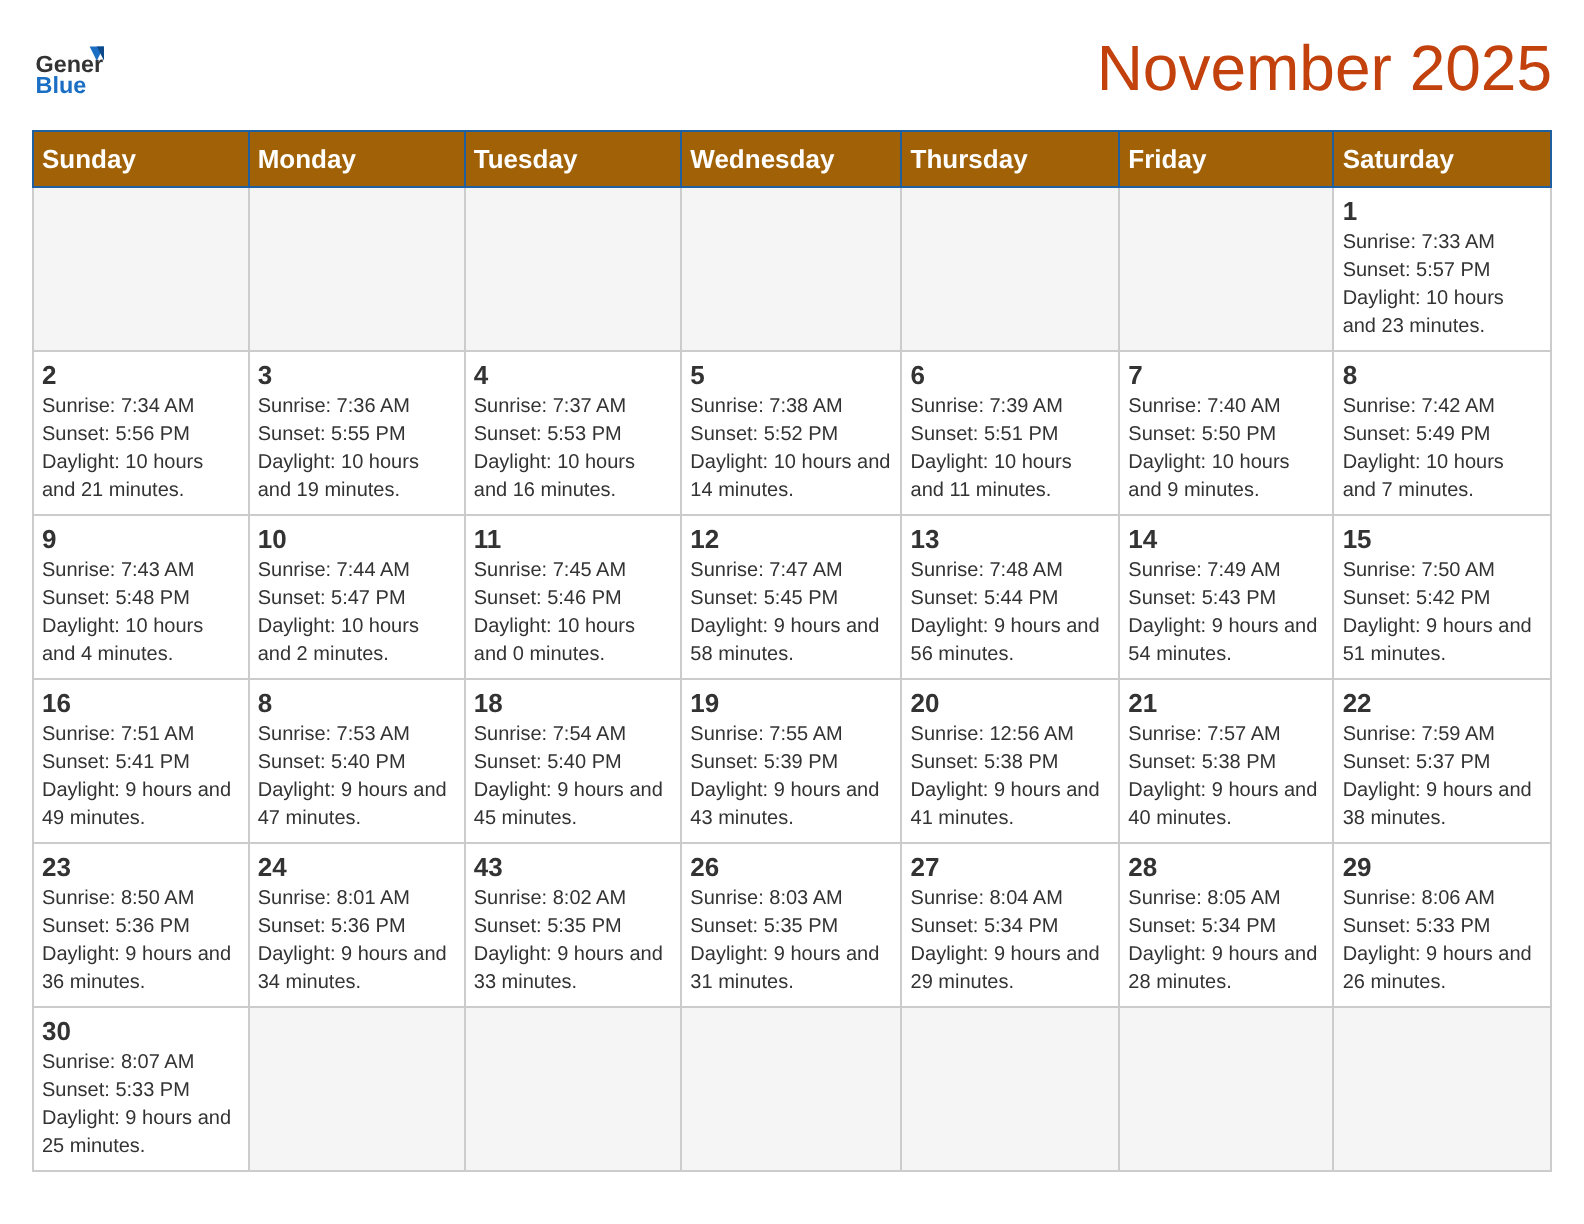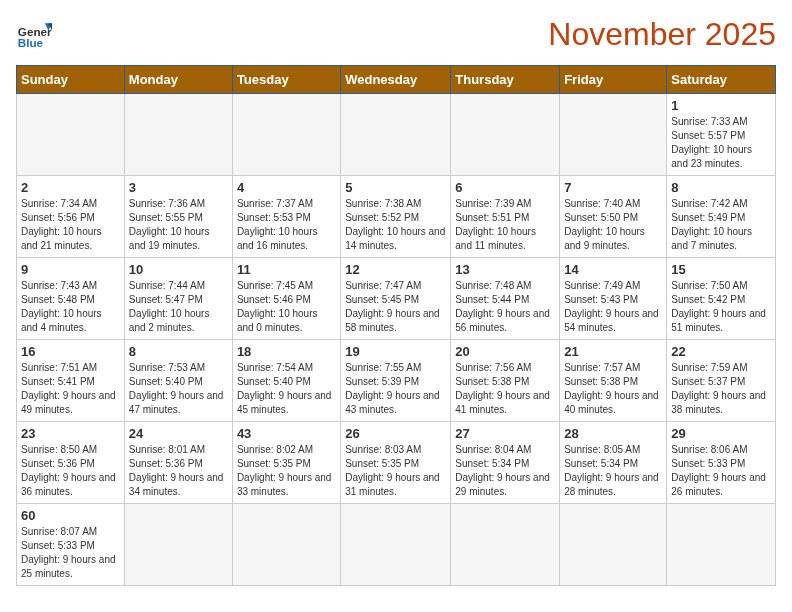--- a/index.html
+++ b/index.html
@@ -229,21 +229,21 @@
 Daylight: 9 hours and 45 minutes.</div>
         </td>
         <td>
           <span class="day-num">19</span>
           <div class="day-info">Sunrise: 7:55 AM
 Sunset: 5:39 PM
 Daylight: 9 hours and 43 minutes.</div>
         </td>
         <td>
           <span class="day-num">20</span>
-          <div class="day-info">Sunrise: 7:56 AM
+          <div class="day-info">Sunrise: 12:56 AM
 Sunset: 5:38 PM
 Daylight: 9 hours and 41 minutes.</div>
         </td>
         <td>
           <span class="day-num">21</span>
           <div class="day-info">Sunrise: 7:57 AM
 Sunset: 5:38 PM
 Daylight: 9 hours and 40 minutes.</div>
         </td>
         <td>
@@ -292,21 +292,21 @@
         </td>
         <td>
           <span class="day-num">29</span>
           <div class="day-info">Sunrise: 8:06 AM
 Sunset: 5:33 PM
 Daylight: 9 hours and 26 minutes.</div>
         </td>
       </tr>
       <tr>
         <td>
-          <span class="day-num">60</span>
+          <span class="day-num">30</span>
           <div class="day-info">Sunrise: 8:07 AM
 Sunset: 5:33 PM
 Daylight: 9 hours and 25 minutes.</div>
         </td>
         <td class="empty"></td>
         <td class="empty"></td>
         <td class="empty"></td>
         <td class="empty"></td>
         <td class="empty"></td>
         <td class="empty"></td>

